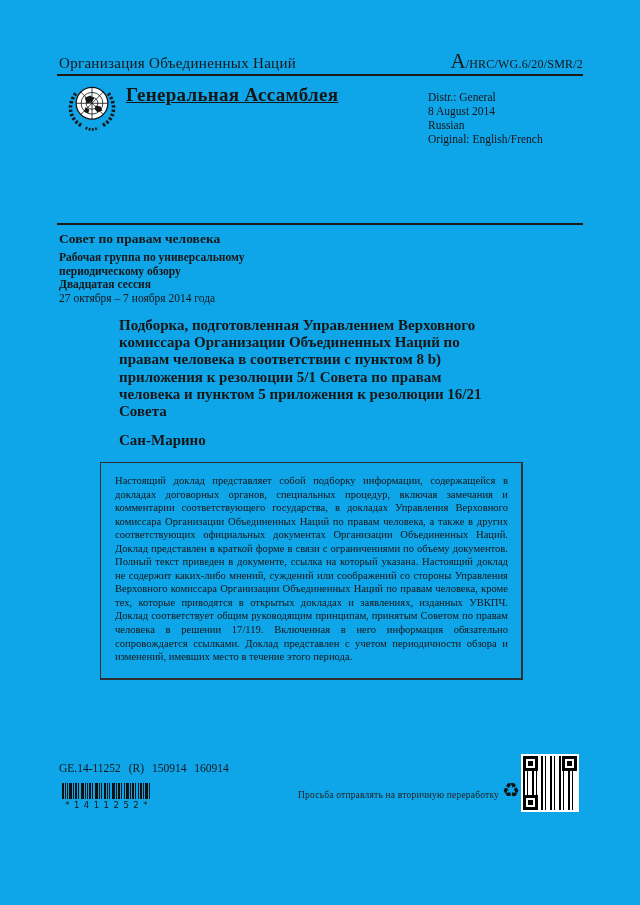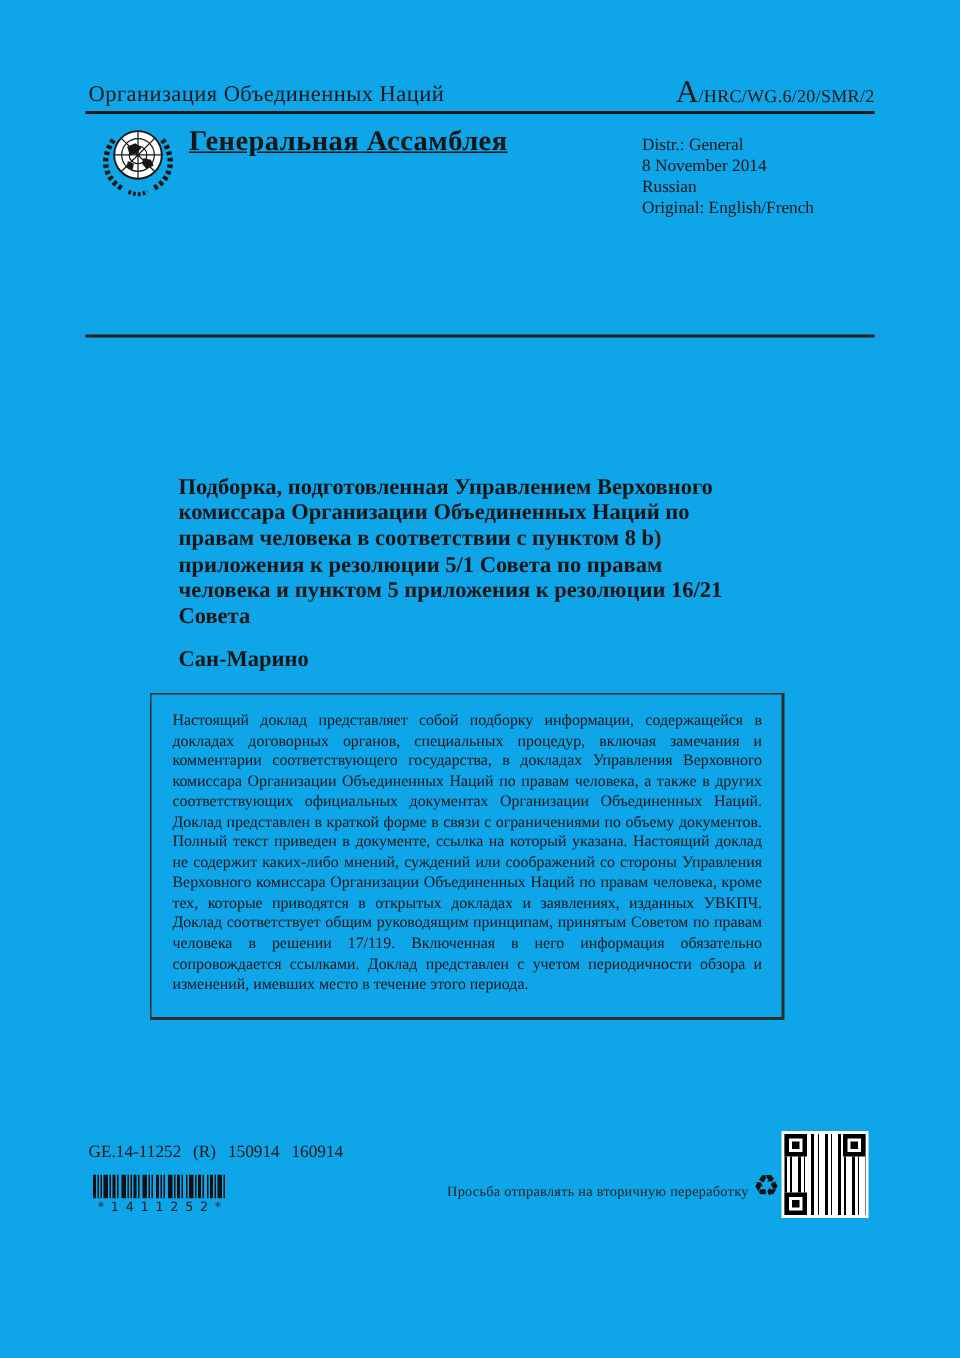--- a/index.html
+++ b/index.html
@@ -83,26 +83,33 @@
       <path d="M14.5,25 H49.5 M32,7.5 V42.5 M19.6,12.6 L44.4,37.4 M44.4,12.6 L19.6,37.4" stroke="#161616" stroke-width="0.9"></path>
       <path d="M24,19 l6,-2.5 4.5,3 -3,4.5 -5.5,1 z" fill="#161616"></path>
       <path d="M36,27.5 l5.5,1 2,4.5 -5.5,2 -3,-3.5 z" fill="#161616"></path>
       <path d="M24.5,29.5 l4.5,2 -1,4.5 -4.5,-1.5 z" fill="#161616"></path>
     </svg>
   </div>
   <div class="assembly-title">Генеральная Ассамблея</div>
 
   <div class="meta-block">
     <div>Distr.: General</div>
-    <div>8 November 2014</div>
+    <div>8 August 2014</div>
     <div>Russian</div>
     <div>Original: English/French</div>
   </div>
 
   <div class="section-rule"></div>
+  <div class="session">
+    <div class="council">Совет по правам человека</div>
+    <div class="wg">Рабочая группа по универсальному</div>
+    <div class="wg">периодическому обзору</div>
+    <div class="sess-num">Двадцатая сессия</div>
+    <div class="sess-dates">27 октября – 7 ноября 2014 года</div>
+  </div>
 
   <div class="doc-title">
     <div>Подборка, подготовленная Управлением Верховного</div>
     <div>комиссара Организации Объединенных Наций по</div>
     <div>правам человека в соответствии с пунктом 8 b)</div>
     <div>приложения к резолюции 5/1 Совета по правам</div>
     <div>человека и пунктом 5 приложения к резолюции 16/21</div>
     <div>Совета</div>
   </div>
   <div class="country">Сан-Марино</div>

